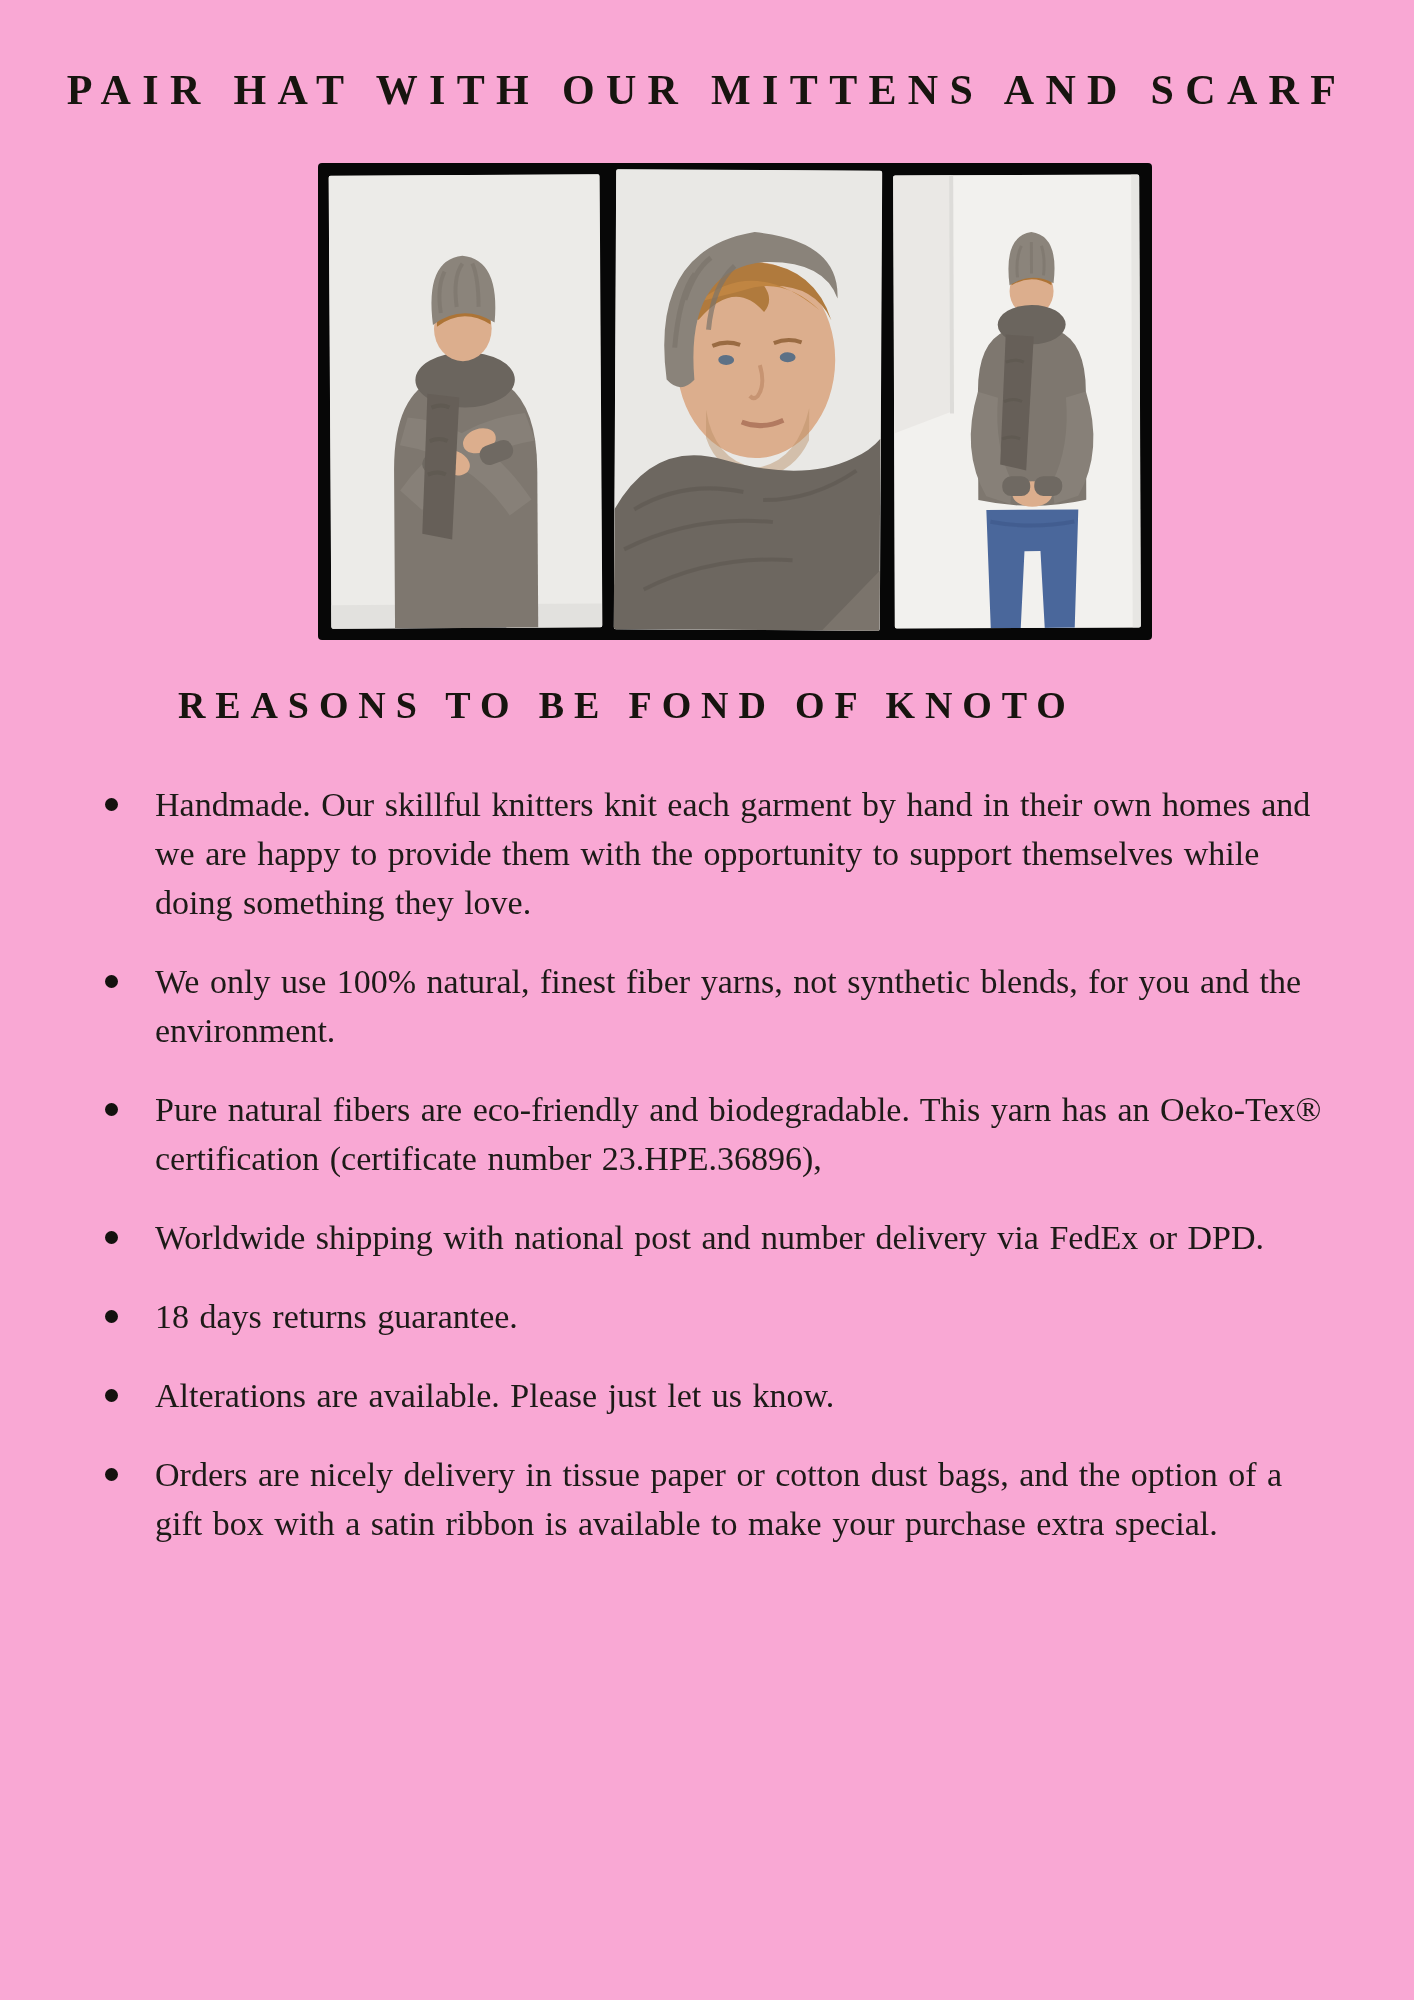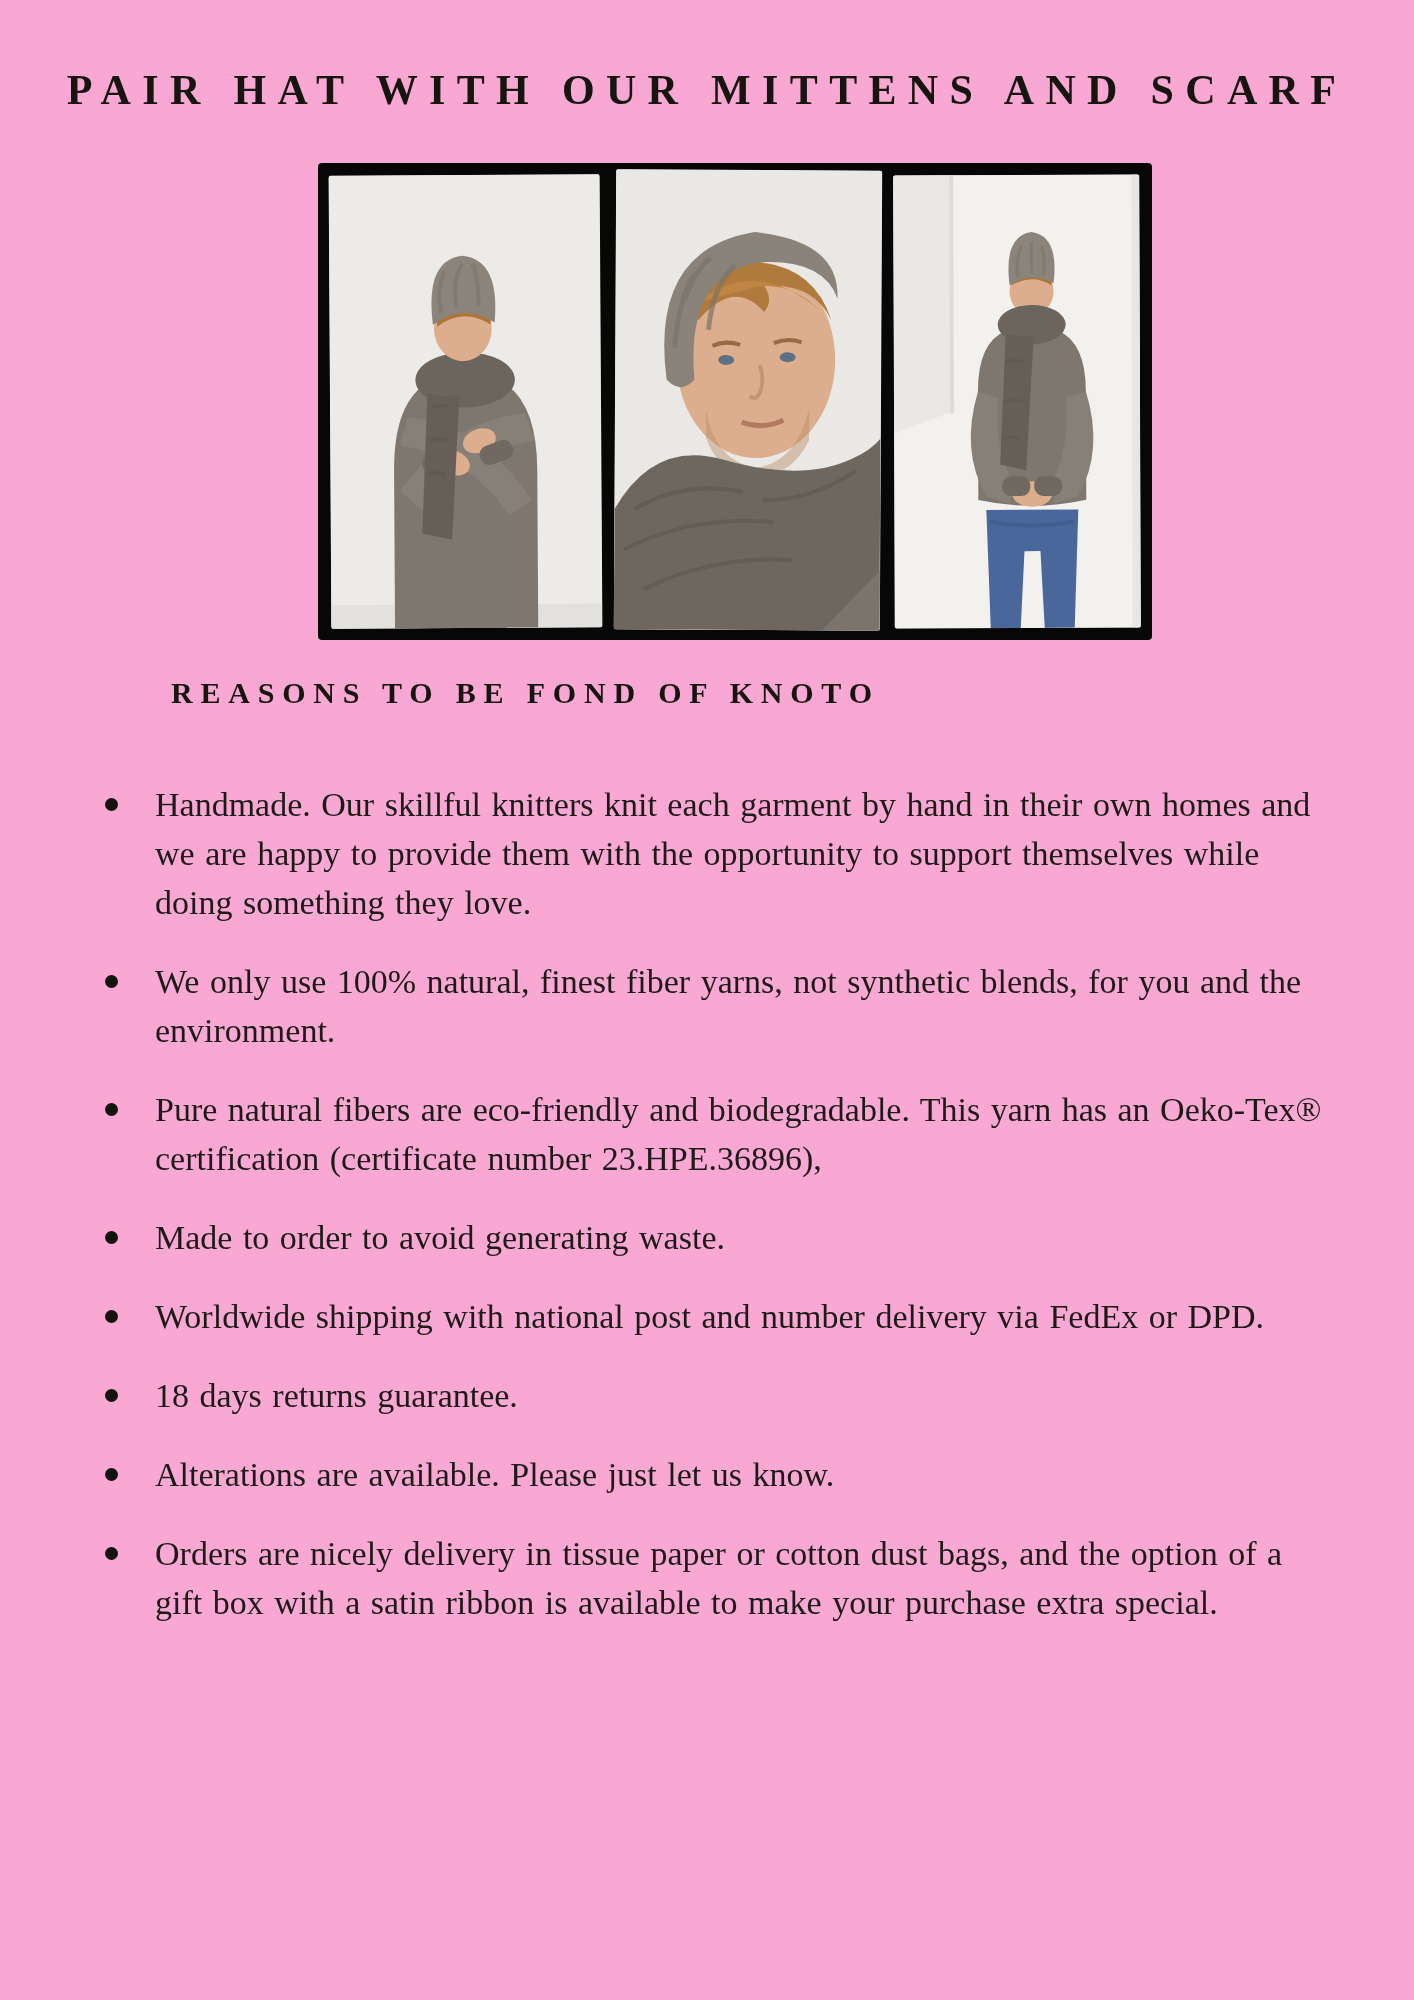--- a/index.html
+++ b/index.html
@@ -22,22 +22,22 @@
     text-align: center;
     font-size: 42px;
     font-weight: 600;
     letter-spacing: 0.27em;
     color: #17150f;
     white-space: nowrap;
   }
   .h-reasons {
     position: absolute;
     top: 668px; left: 163px;
-    margin: 8px;
-    font-size: 30px;
+    margin: 15px;
+    font-size: 38px;
     font-weight: 600;
     letter-spacing: 0.26em;
     color: #17150f;
     white-space: nowrap;
   }
 
   
   .collage {
     position: absolute;
     left: 318px; top: 163px;
@@ -183,24 +183,20 @@
     <li class="reason">
       <span class="dot"></span>
       <span class="reason-text">We only use 100% natural, finest fiber yarns, not synthetic blends, for you and the environment.</span>
     </li>
     <li class="reason">
       <span class="dot"></span>
       <span class="reason-text">Pure natural fibers are eco-friendly and biodegradable. This yarn has an Oeko-Tex® certification (certificate number 23.HPE.36896),</span>
     </li>
     <li class="reason">
       <span class="dot"></span>
-      <span class="reason-text">Made to order to avoid generating waste.</span>
-    </li>
-    <li class="reason">
-      <span class="dot"></span>
       <span class="reason-text">Worldwide shipping with national post and number delivery via FedEx or DPD.</span>
     </li>
     <li class="reason">
       <span class="dot"></span>
       <span class="reason-text">18 days returns guarantee.</span>
     </li>
     <li class="reason">
       <span class="dot"></span>
       <span class="reason-text">Alterations are available. Please just let us know.</span>
     </li>

